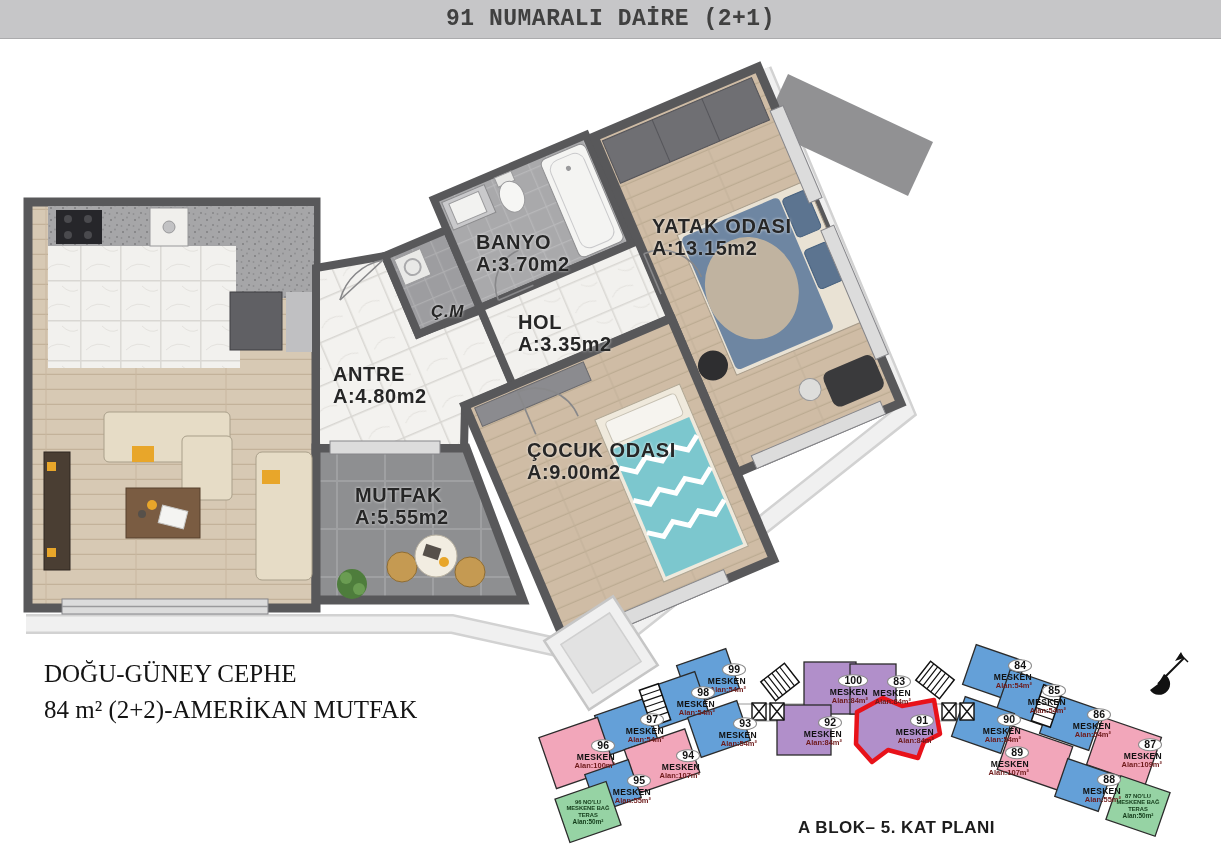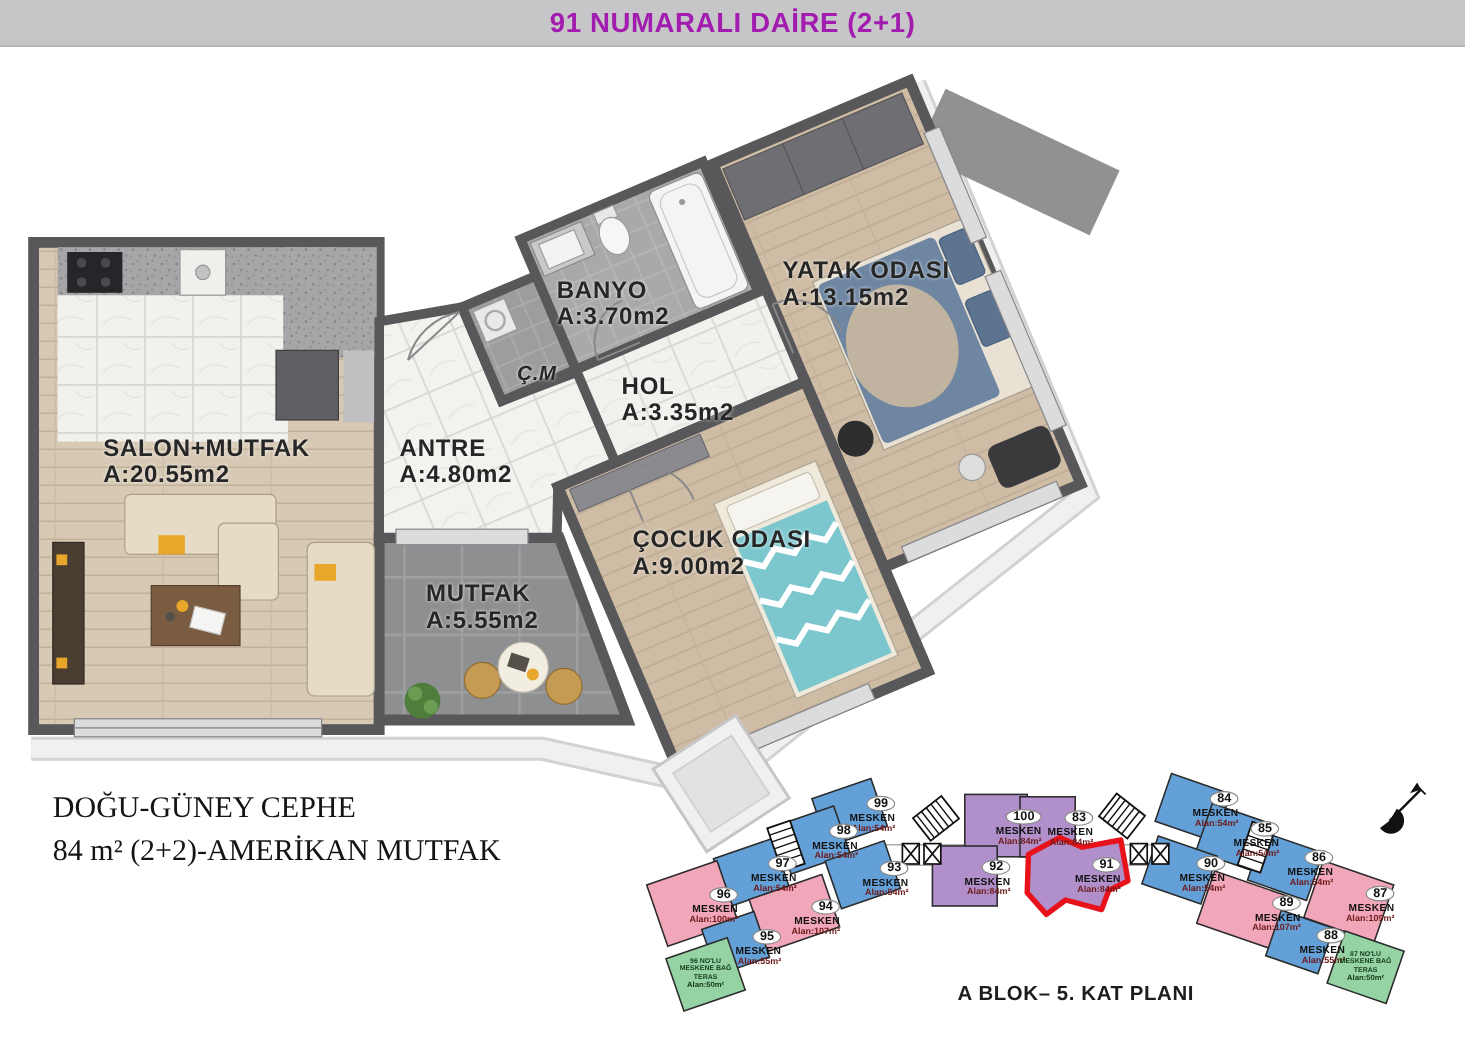--- a/index.html
+++ b/index.html
@@ -1,21 +1,21 @@
 <!DOCTYPE html>
 <html><head>
 <meta charset="utf-8">
 <style>
   html,body{margin:0;padding:0;background:#ffffff;}
   .page{position:relative;width:1221px;height:864px;background:#fff;overflow:hidden;
         font-family:"Liberation Sans",sans-serif;}
   .titlebar{position:absolute;left:0;top:0;width:1221px;height:38px;background:#c6c6c8;
         border-bottom:1px solid #ababad;display:flex;align-items:center;justify-content:center;}
-  .titlebar h1{margin:4px;font-family:Liberation Sans, sans-serif;font-weight:600;font-size:23px;
-        color:#a21caf;letter-spacing:.5px;}
+  .titlebar h1{margin:4px;font-family:Liberation Mono, monospace;font-weight:600;font-size:23px;
+        color:#404040;letter-spacing:.5px;}
   .plansvg{position:absolute;left:0;top:0;}
   
   .rlabel{position:absolute;color:#262626;font-weight:700;line-height:1.08;
         letter-spacing:.6px;font-size:20px;text-shadow:0 0 3px rgba(255,255,255,.85);}
   .rlabel .area{display:block;}
   .rlabel.small{font-size:17px;font-style:italic;}
   
   .info{position:absolute;left:44px;top:656px;font-family:"Liberation Serif",serif;
         font-size:25px;color:#141414;line-height:1.42;}
   
@@ -280,29 +280,25 @@
 
       <g>
         <path d="M1150 690 A11 11 0 1 0 1164 674 L1158 684 Z" fill="#111"></path>
         <line x1="1158" y1="684" x2="1184" y2="658" stroke="#111" stroke-width="2"></line>
         <path d="M1184 658 l-9 3 6 -9 z" fill="#111"></path>
         <line x1="1180" y1="654" x2="1188" y2="662" stroke="#111" stroke-width="1.5"></line>
       </g>
     </g>
   </svg>
 
-  <div class="rlabel" style="left:86px;top:364px">
-    <span>SALON+MUTFAK</span>
-    <span class="area">A:20.55m2</span>
-  </div>
   <div class="rlabel" style="left:333px;top:364px">
     <span>ANTRE</span>
     <span class="area">A:4.80m2</span>
   </div>
-  <div class="rlabel" style="left:464px;top:232px">
+  <div class="rlabel" style="left:476px;top:232px">
     <span>BANYO</span>
     <span class="area">A:3.70m2</span>
   </div>
   <div class="rlabel small" style="left:431px;top:303px">
     <span>Ç.M</span>
   </div>
   <div class="rlabel" style="left:518px;top:312px">
     <span>HOL</span>
     <span class="area">A:3.35m2</span>
   </div>
@@ -392,21 +388,21 @@
   <div class="unit" style="left:1073px;top:722px">
     <span class="uno">86</span>
     <span class="ulabel">MESKEN</span>
     <span class="uarea">Alan:54m²</span>
   </div>
   <div class="unit" style="left:983px;top:727px">
     <span class="uno">90</span>
     <span class="ulabel">MESKEN</span>
     <span class="uarea">Alan:54m²</span>
   </div>
-  <div class="unit" style="left:1046px;top:760px">
+  <div class="unit" style="left:991px;top:760px">
     <span class="uno">89</span>
     <span class="ulabel">MESKEN</span>
     <span class="uarea">Alan:107m²</span>
   </div>
   <div class="unit" style="left:1124px;top:752px">
     <span class="uno">87</span>
     <span class="ulabel">MESKEN</span>
     <span class="uarea">Alan:109m²</span>
   </div>
   <div class="unit" style="left:1083px;top:787px">

